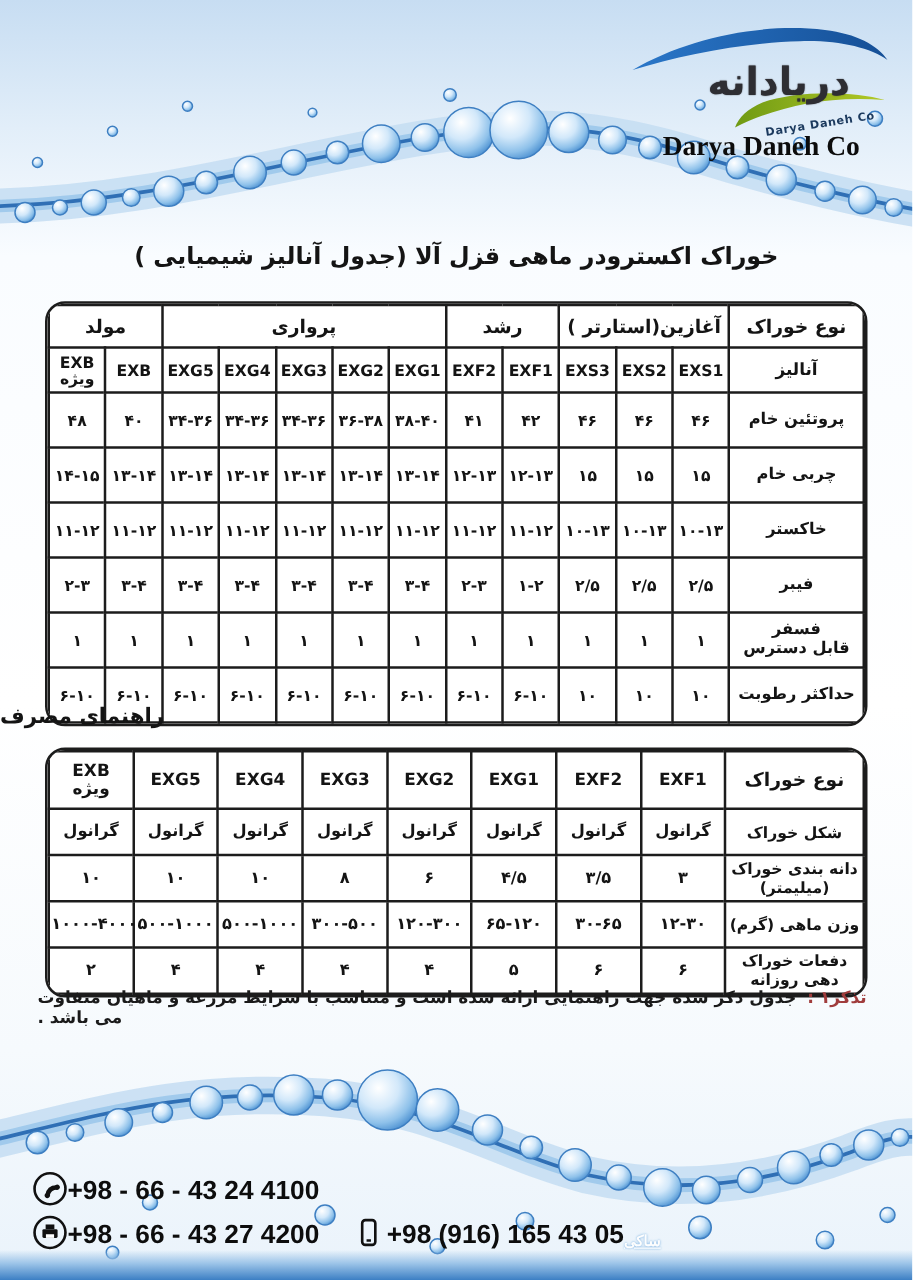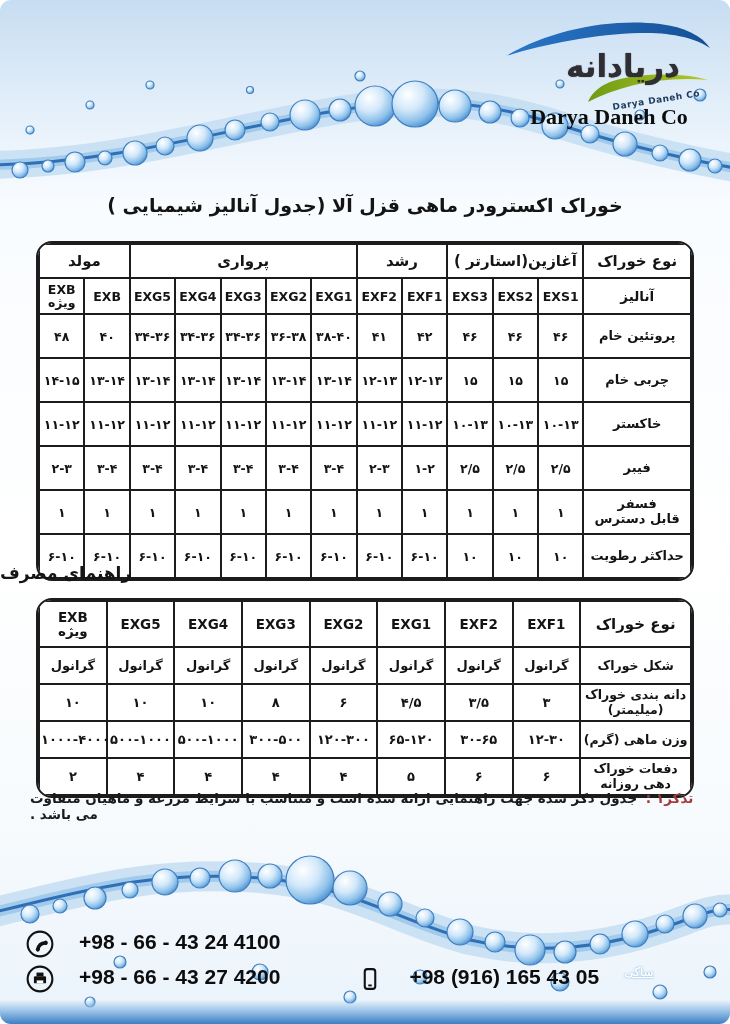--- a/index.html
+++ b/index.html
@@ -1,18 +1,18 @@
 <!DOCTYPE html>
 <html lang="fa"><head>
 <meta charset="utf-8">
 <style>
   html,body{margin:0;padding:0;}
   body{font-family:"DejaVu Sans",sans-serif;background:#ffffff;}
   .page{position:relative;width:730px;height:1024px;overflow:hidden;margin:0 auto;
-        background:linear-gradient(180deg,#c7ddf2 0%,#e2eef9 10%,#f9fcff 20%,#ffffff 55%,#f6fafd 82%,#eaf3fb 100%);border-radius:11px;}
+        background:linear-gradient(180deg,#c7ddf2 0%,#e2eef9 10%,#f9fcff 20%,#ffffff 55%,#f6fafd 82%,#eaf3fb 100%);}
   .deco{position:absolute;left:0;width:730px;pointer-events:none;}
   .deco-top{top:70px;height:122px;}
   .deco-bottom{top:852px;height:172px;}
   .bottom-strip{position:absolute;left:0;right:0;bottom:0;height:24px;
         background:linear-gradient(to bottom,rgba(207,228,246,0) 0%,#9cc4e8 45%,#3c7fc4 100%);}
 
   
   .logo{position:absolute;top:10px;right:12px;width:218px;height:124px;}
   .logo svg{position:absolute;inset:0;}
   .logo-fa{position:absolute;top:38px;right:38px;font-size:31px;font-weight:900;color:#2e2e33;
@@ -46,21 +46,21 @@
   .usage-heading{position:absolute;top:563px;left:0;right:0;text-align:left;direction:rtl;
                  font-size:17px;font-weight:700;color:#141414;}
 
   .notes{position:absolute;top:790px;left:30px;right:36px;direction:rtl;text-align:left;
          font-size:13.5px;font-weight:700;color:#1a1a1a;}
   .note{margin-bottom:13px;}
   .note-label{color:#a03c3c;margin-left:4px;}
 
   .contacts{position:absolute;top:930px;left:26px;z-index:3;
             font-family:"Liberation Sans",sans-serif;font-size:21px;font-weight:600;color:#0d0d0d;}
-  .contact-row{display:flex;align-items:flex-start;gap:25px;height:35px;}
+  .contact-row{display:flex;align-items:flex-end;gap:0;height:35px;}
   .cicon{width:28px;height:28px;flex:0 0 auto;}
   .contact-sep{width:26px;}
   .watermark{font-size:12px;color:#ffffff;direction:rtl;margin-right:10px;opacity:.95;
              text-shadow:0 0 2px #5f9fd9;text-decoration:underline;}
 </style>
 </head>
 <body>
 
 <div class="page">
 

